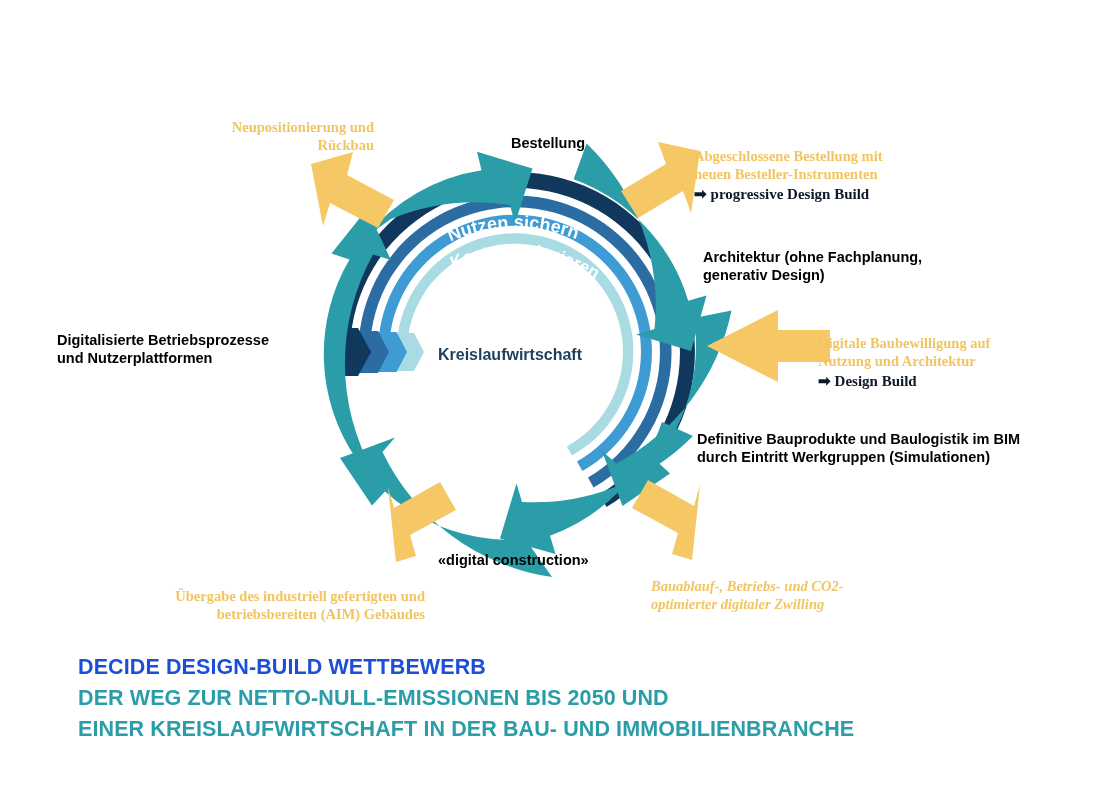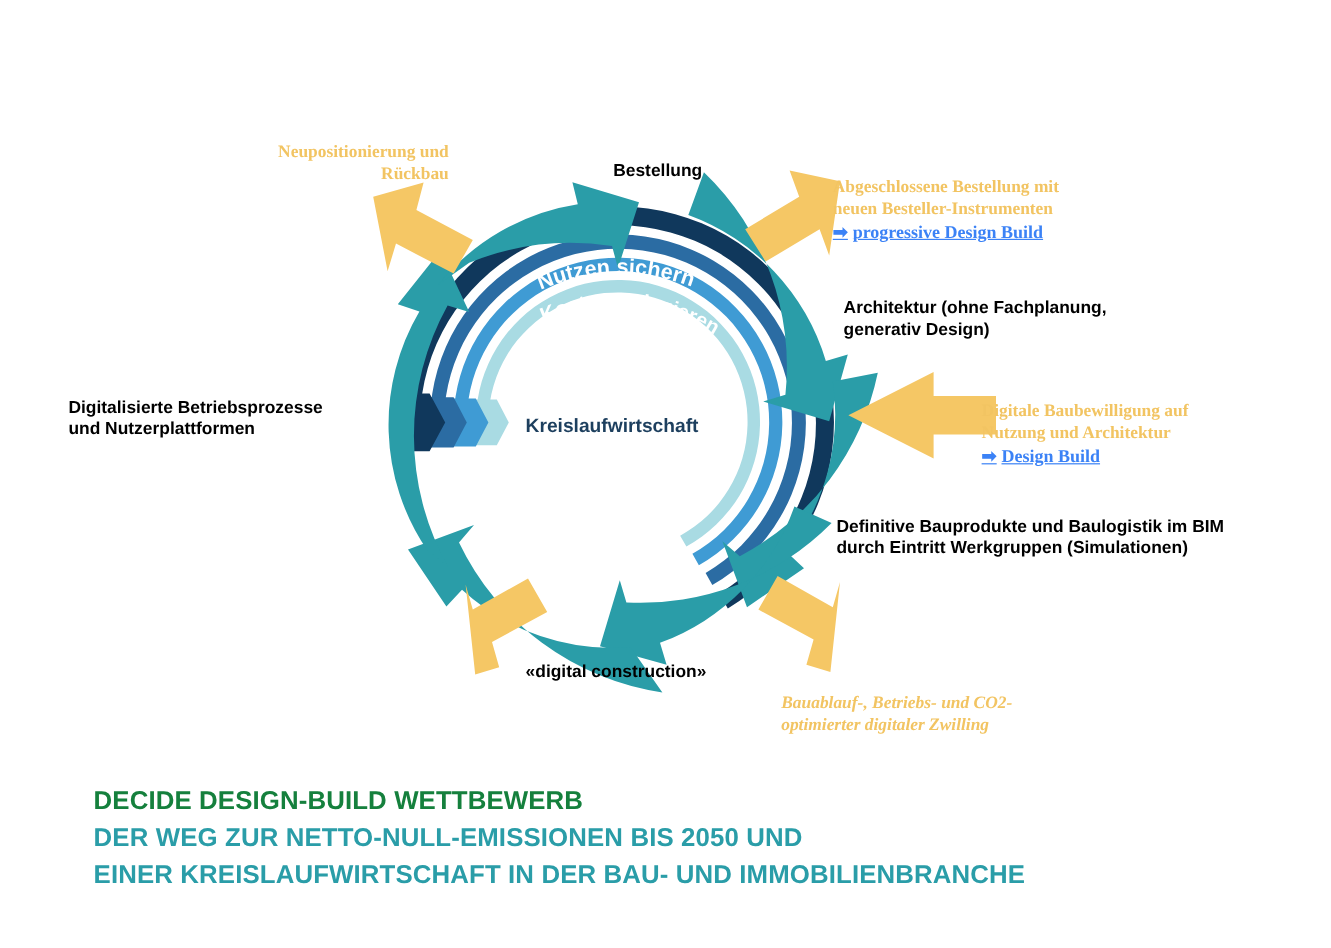--- a/index.html
+++ b/index.html
@@ -20,32 +20,32 @@
 
   
   .ann{position:absolute;white-space:pre-line;line-height:1.25;}
   .ann.gold{
     color:#f2c462;font-family:"Liberation Serif",serif;font-weight:bold;font-size:14.5px;
   }
   .ann.teal{
     color:#000000;font-family:"Liberation Sans",sans-serif;font-weight:bold;font-size:14.5px;
   }
   .ann .sub{
-    color:#3b82f6;font-family:"Liberation Serif",serif;font-weight:bold;font-size:15px;
-    display:block;margin-top:2px;text-decoration:underline;
+    color:#0f172a;font-family:"Liberation Serif",serif;font-weight:bold;font-size:15px;
+    display:block;margin-top:2px;
   }
   .arrowglyph{font-size:15px;line-height:1;padding-right:4px;}
 
   
   .title-block{position:absolute;left:78px;top:652px;}
   .title-line{
     font-family:"Liberation Sans",sans-serif;font-weight:bold;font-size:21.5px;
     letter-spacing:0.1px;line-height:1.45;white-space:nowrap;
   }
-  .title-line.navy{color:#15803d;}
+  .title-line.navy{color:#1d4ed8;}
   .title-line.teal{color:#2a9da8;}
 
   
   #diagram{position:absolute;left:0;top:0;}
   .ringlabel{
     font-family:"Liberation Sans",sans-serif;font-weight:bold;fill:#ffffff;
   }
   .centerlabel{
     font-family:"Liberation Sans",sans-serif;font-weight:bold;fill:#1d3f5e;font-size:16px;
   }
@@ -246,20 +246,22 @@
   </div>
 
   <div class="ann teal" style="left:697px;top:430px;width:340px;">Definitive Bauprodukte und Baulogistik im BIM
 durch Eintritt Werkgruppen (Simulationen)</div>
 
   <div class="ann gold" style="left:651px;top:577px;width:250px;font-style:italic;">Bauablauf-, Betriebs- und CO2-
 optimierter digitaler Zwilling</div>
 
   <div class="ann teal" style="left:438px;top:551px;text-align:center;">«digital construction»</div>
 
+  <div class="ann gold" style="left:140px;top:587px;width:285px;text-align:right;">Übergabe des industriell gefertigten und
+betriebsbereiten (AIM) Gebäudes</div>
 
   <div class="ann teal" style="left:57px;top:331px;width:255px;text-align:left;">Digitalisierte Betriebsprozesse
 und Nutzerplattformen</div>
 
   <div class="title-block">
     <div class="title-line navy">DECIDE DESIGN-BUILD WETTBEWERB</div>
     <div class="title-line teal">DER WEG ZUR NETTO-NULL-EMISSIONEN BIS 2050 UND</div>
     <div class="title-line teal">EINER KREISLAUFWIRTSCHAFT IN DER BAU- UND IMMOBILIENBRANCHE</div>
   </div>
 

